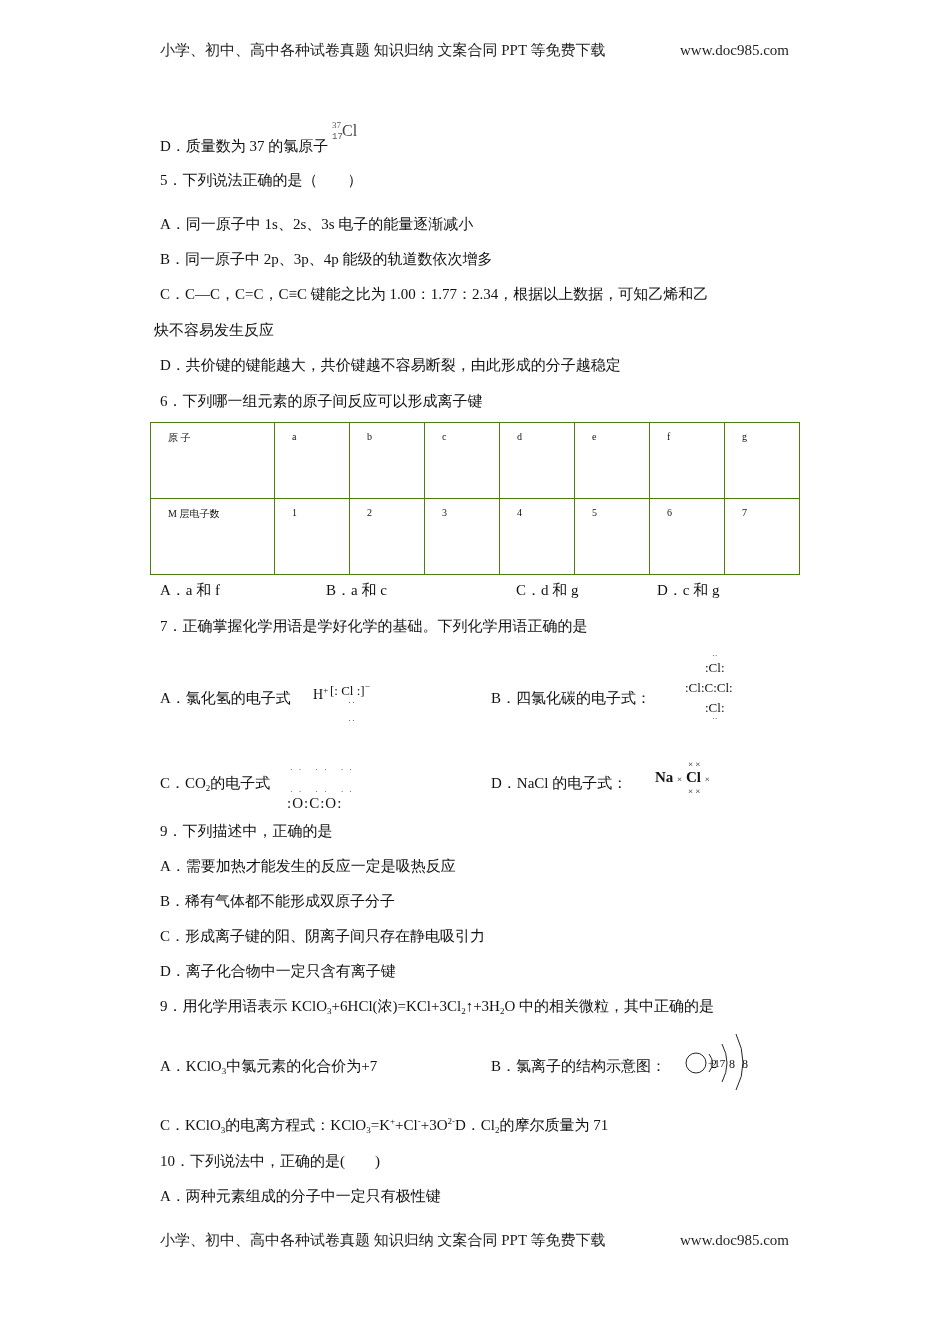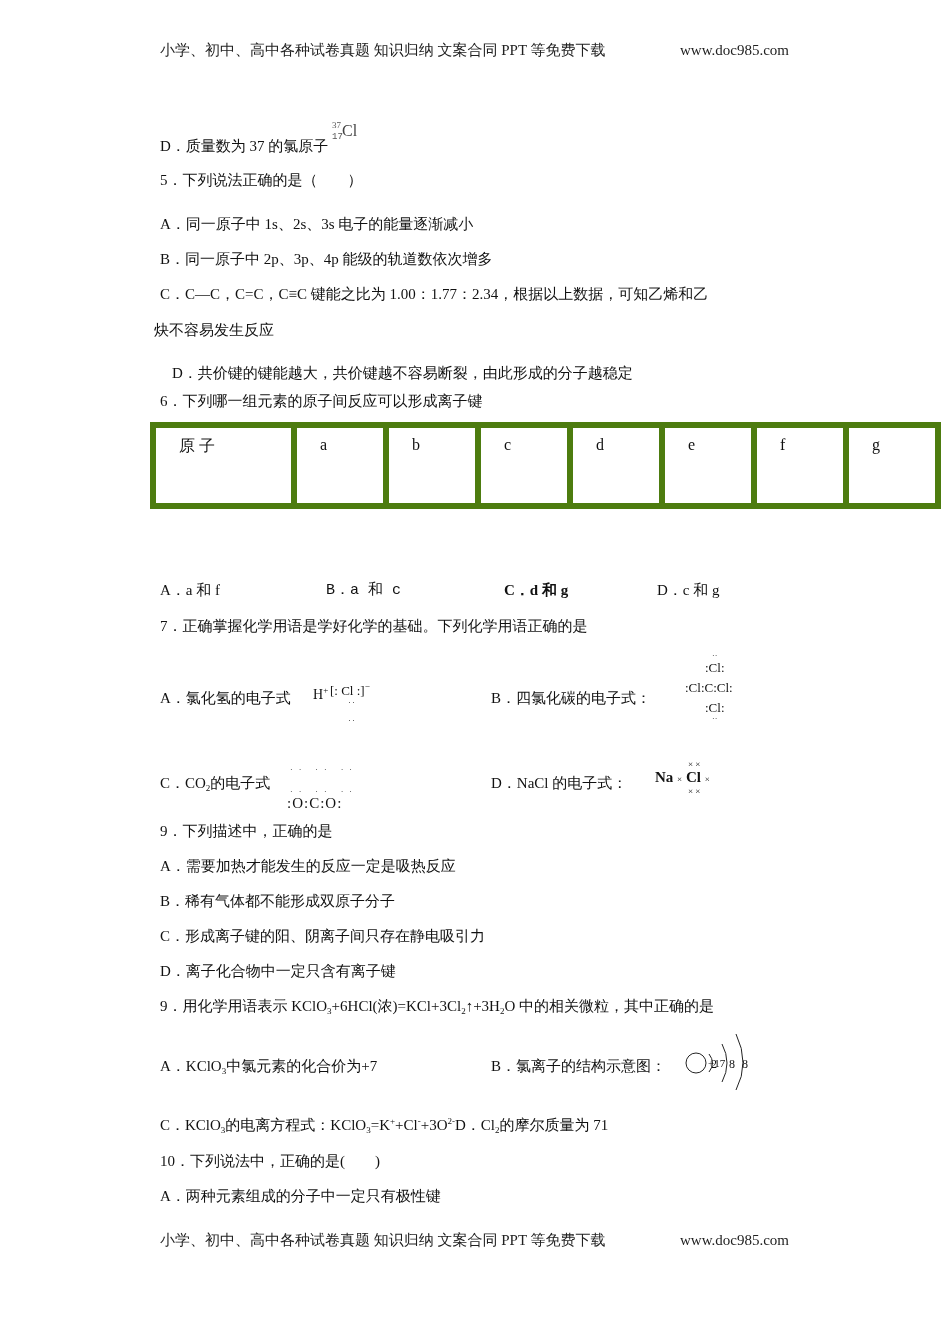--- a/index.html
+++ b/index.html
@@ -8,21 +8,21 @@
   .abs { position: absolute; white-space: nowrap; line-height: 1; }
   .hdr { font-size: 15px; color: #222; }
   .hdr .url { position: absolute; left: 510px; top: 0; margin-left: 8px; }
   sub { font-size: 9px; vertical-align: -3px; line-height: 0; }
   sup { font-size: 9px; vertical-align: 6px; line-height: 0; }
   .iso { display: inline-block; position: relative; width: 26px; height: 20px; vertical-align: -2px; }
   .iso .m { position: absolute; left: 0; top: -12px; font-size: 9px; color: #555; }
   .iso .z { position: absolute; left: 0; top: 0px; font-size: 9px; color: #555; font-family: Liberation Mono, monospace; }
   .iso .s { position: absolute; left: 10px; top: -10px; font-size: 16px; color: #444; }
   table.q6 { position: absolute; left: 150px; top: 422px; border-collapse: collapse; }
-  table.q6 td { border: 6px solid #4d7c0f; vertical-align: top; padding: 8px 23px; font-size: 16px; height: 59px; }
+  table.q6 td { border: 1px solid #4d7c0f; vertical-align: top; padding: 8px 17px; font-size: 10px; height: 59px; }
   table.q6 td.first { width: 89px; }
   table.q6 td.cell { width: 40px; }
   .lewis { font-family: "Liberation Serif", serif; font-size: 14px; }
   .cl4 { position: absolute; left: 680px; top: 650px; width: 80px; height: 70px; font-size: 13px; }
   .cl4 span { position: absolute; }
   .shell { position: absolute; left: 684px; top: 1044px; width: 80px; height: 50px; }
 </style>
 </head>
 <body>
 
@@ -38,40 +38,50 @@
     <span class="z">17</span>
     <span class="s">Cl</span>
   </span>
 </div>
 
 <div class="abs" style="left:160px; top:173px;">5．下列说法正确的是（　　）</div>
 <div class="abs" style="left:160px; top:217px;">A．同一原子中  1s、2s、3s 电子的能量逐渐减小</div>
 <div class="abs" style="left:160px; top:252px;">B．同一原子中  2p、3p、4p 能级的轨道数依次增多</div>
 <div class="abs" style="left:160px; top:287px;">C．C—C，C=C，C≡C 键能之比为  1.00：1.77：2.34，根据以上数据，可知乙烯和乙</div>
 <div class="abs" style="left:154px; top:323px;">炔不容易发生反应</div>
-<div class="abs" style="left:160px; top:366px;margin-left:12px;">D．共价键的键能越大，共价键越不容易断裂，由此形成的分子越稳定</div>
+<div class="abs" style="left:160px; top:358px;">D．共价键的键能越大，共价键越不容易断裂，由此形成的分子越稳定</div>
 
 <div class="abs" style="left:160px; top:394px;">6．下列哪一组元素的原子间反应可以形成离子键</div>
 <table class="q6">
   <tbody>
       <tr>
     <td class="first">原  子</td>
     <td class="cell">a</td>
     <td class="cell">b</td>
     <td class="cell">c</td>
     <td class="cell">d</td>
     <td class="cell">e</td>
     <td class="cell">f</td>
     <td class="cell">g</td>
   </tr>
+  <tr>
+    <td class="first">M 层电子数</td>
+    <td class="cell">1</td>
+    <td class="cell">2</td>
+    <td class="cell">3</td>
+    <td class="cell">4</td>
+    <td class="cell">5</td>
+    <td class="cell">6</td>
+    <td class="cell">7</td>
+  </tr>
 </tbody>
   </table>
 <div class="abs" style="left:160px; top:583px;">A．a 和 f</div>
-<div class="abs" style="left:326px; top:583px;font-family:Liberation Mono, monospace;">B．a 和 c</div>
-<div class="abs" style="left:504px; top:583px;font-weight:bold;">C．d 和 g</div>
+<div class="abs" style="left:326px; top:583px;">B．a 和 c</div>
+<div class="abs" style="left:516px; top:583px;">C．d 和 g</div>
 <div class="abs" style="left:657px; top:583px;">D．c 和 g</div>
 
 <div class="abs" style="left:160px; top:619px;">7．正确掌握化学用语是学好化学的基础。下列化学用语正确的是</div>
 <div class="abs" style="left:160px; top:691px;">
   <span>A．氯化氢的电子式</span>
 </div>
 <div class="abs lewis" style="left:313px; top:688px;">
   <span>H</span><sup>+</sup>
 </div>
 <div class="abs lewis" style="left:330px; top:684px; font-size:13px;">

